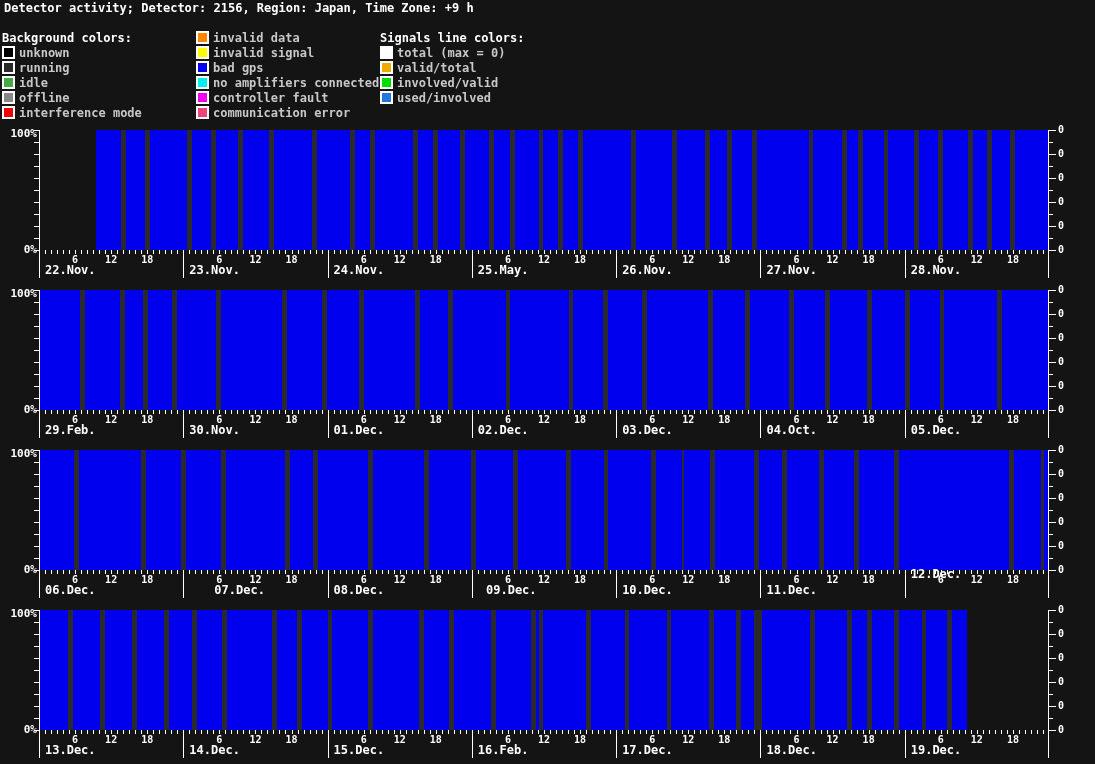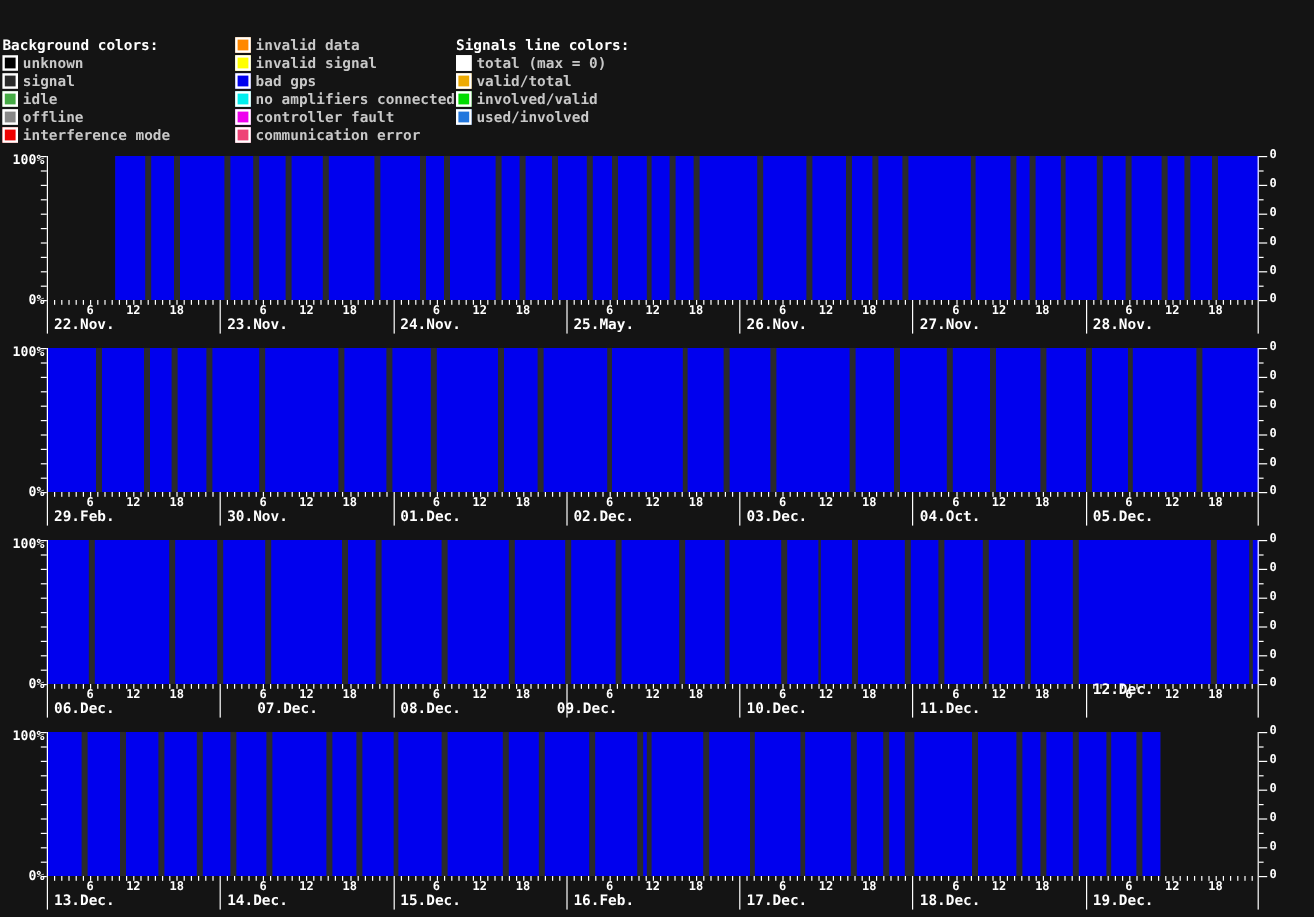--- a/index.html
+++ b/index.html
@@ -27,26 +27,27 @@
   .cov  { background:#2a2a2a; }
   .axlab { font-size:11px; font-weight:bold; color:#ffffff; line-height:11px; }
   .hlab  { font-size:10px; font-weight:bold; color:#ffffff; line-height:10px; transform:translateX(-50%); }
   .rlab  { font-size:10px; font-weight:bold; color:#ffffff; line-height:12px; }
   .dlab  { font-size:12px; font-weight:bold; color:#ffffff; line-height:13px; white-space:nowrap; }
 </style>
 </head>
 <body>
 
 <div class="page">
+  <div class="title">Detector activity; Detector: 2156, Region: Japan, Time Zone: +9 h</div>
 
   <div class="legend">
     <div class="lcol" id="legend-col1" style="left:2px;">
       <div class="lrow lhead" style="top:0;">Background colors:</div>
     <div class="lrow litem" style="top: 15px;"><span class="sw" style="background: rgb(0, 0, 0);"></span><span>unknown</span></div>
-        <div class="lrow litem" style="top: 30px;"><span class="sw" style="background: rgb(42, 42, 42);"></span><span>signal</span></div>
+        <div class="lrow litem" style="top: 30px;"><span class="sw" style="background: rgb(42, 42, 42);"></span><span>running</span></div>
         <div class="lrow litem" style="top: 45px;"><span class="sw" style="background: rgb(68, 170, 68);"></span><span>idle</span></div>
         <div class="lrow litem" style="top: 60px;"><span class="sw" style="background: rgb(136, 136, 136);"></span><span>offline</span></div>
         <div class="lrow litem" style="top: 75px;"><span class="sw" style="background: rgb(238, 0, 0);"></span><span>interference mode</span></div>
       </div>
     <div class="lcol" id="legend-col2" style="left:196px;">
         <div class="lrow litem" style="top: 0px;"><span class="sw" style="background: rgb(255, 136, 0);"></span><span>invalid data</span></div>
         <div class="lrow litem" style="top: 15px;"><span class="sw" style="background: rgb(255, 255, 0);"></span><span>invalid signal</span></div>
         <div class="lrow litem" style="top: 30px;"><span class="sw" style="background: rgb(0, 0, 238);"></span><span>bad gps</span></div>
         <div class="lrow litem" style="top: 45px;"><span class="sw" style="background: rgb(0, 238, 238);"></span><span>no amplifiers connected</span></div>
         <div class="lrow litem" style="top: 60px;"><span class="sw" style="background: rgb(238, 0, 238);"></span><span>controller fault</span></div>
@@ -806,21 +807,21 @@
         <div class="abs dlab" style="left: 189.286px; top: 584px; height: 13px; margin-left: 25px;">07.Dec.</div>
         <div class="abs wline" style="left: 327.571px; top: 570px; width: 1px; height: 28px;"></div>
         <div class="abs hlab" style="left: 363.643px; top: 575px; height: 10px;">6</div>
         <div class="abs hlab" style="left: 399.714px; top: 575px; height: 10px;">12</div>
         <div class="abs hlab" style="left: 435.786px; top: 575px; height: 10px;">18</div>
         <div class="abs dlab" style="left: 333.571px; top: 584px; height: 13px;">08.Dec.</div>
         <div class="abs wline" style="left: 471.857px; top: 570px; width: 1px; height: 28px;"></div>
         <div class="abs hlab" style="left: 507.929px; top: 575px; height: 10px;">6</div>
         <div class="abs hlab" style="left: 544px; top: 575px; height: 10px;">12</div>
         <div class="abs hlab" style="left: 580.071px; top: 575px; height: 10px;">18</div>
-        <div class="abs dlab" style="left: 464px; top: 584px; height: 13px;">09.Dec.</div>
+        <div class="abs dlab" style="left: 486px; top: 584px; height: 13px;">09.Dec.</div>
         <div class="abs wline" style="left: 616.143px; top: 570px; width: 1px; height: 28px;"></div>
         <div class="abs hlab" style="left: 652.214px; top: 575px; height: 10px;">6</div>
         <div class="abs hlab" style="left: 688.286px; top: 575px; height: 10px;">12</div>
         <div class="abs hlab" style="left: 724.357px; top: 575px; height: 10px;">18</div>
         <div class="abs dlab" style="left: 622.143px; top: 584px; height: 13px;">10.Dec.</div>
         <div class="abs wline" style="left: 760.429px; top: 570px; width: 1px; height: 28px;"></div>
         <div class="abs hlab" style="left: 796.5px; top: 575px; height: 10px;">6</div>
         <div class="abs hlab" style="left: 832.571px; top: 575px; height: 10px;">12</div>
         <div class="abs hlab" style="left: 868.643px; top: 575px; height: 10px;">18</div>
         <div class="abs dlab" style="left: 766.429px; top: 584px; height: 13px;">11.Dec.</div>

